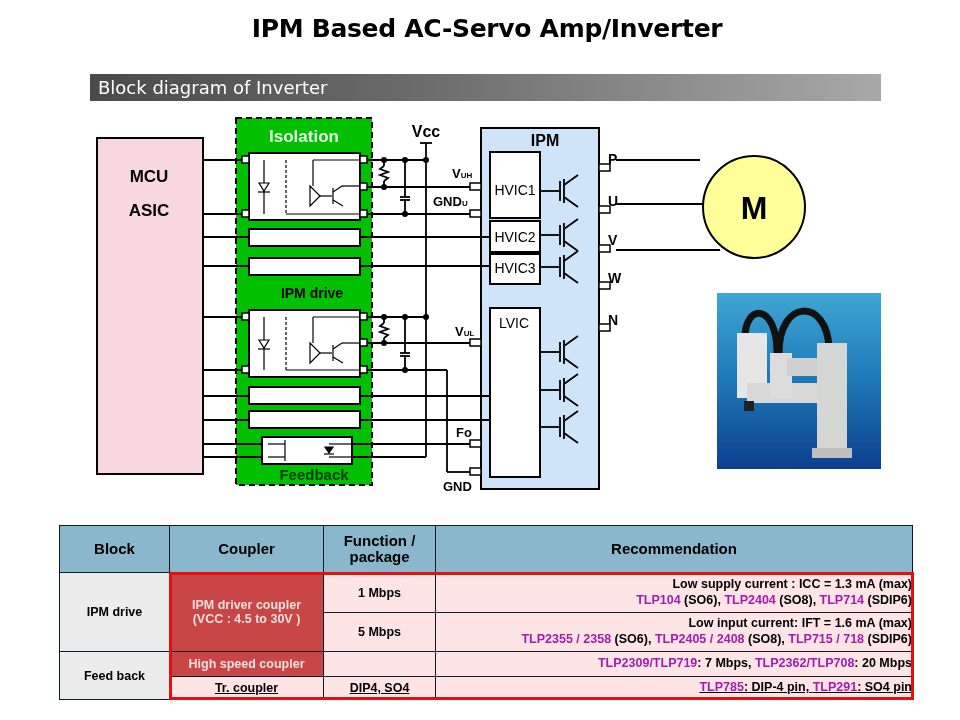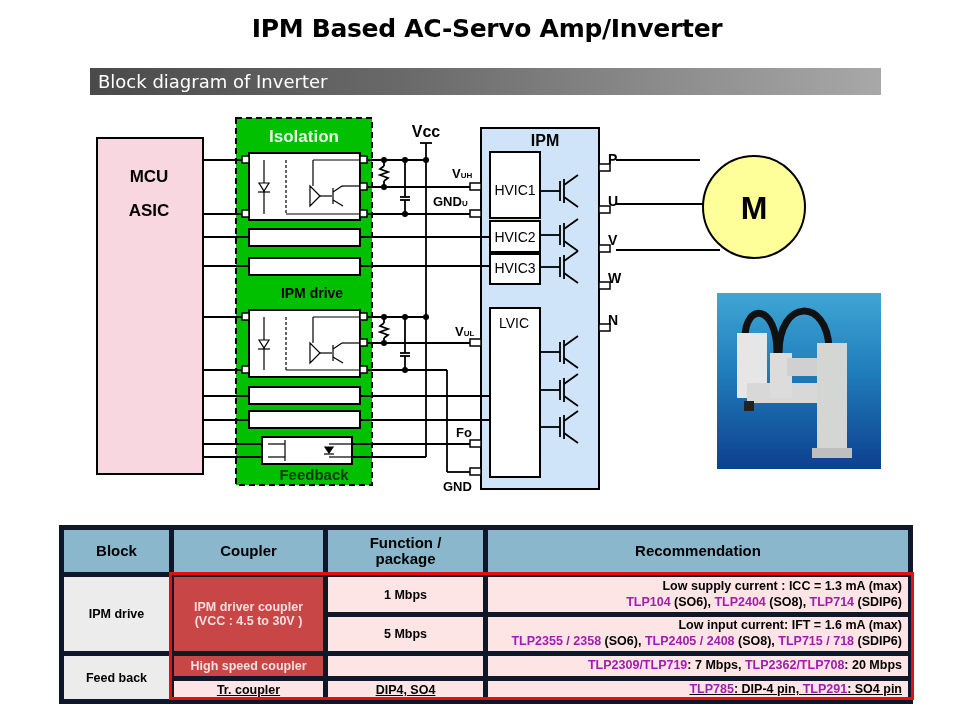--- a/index.html
+++ b/index.html
@@ -3,45 +3,45 @@
   <meta charset="utf-8">
   <style>
     * { box-sizing: border-box; margin: 0; padding: 0; }
     html, body { width: 960px; height: 720px; background: #ffffff; overflow: hidden; }
     body { position: relative; font-family: "Liberation Sans", sans-serif; color: #000; }
     .slide-title {
       position: absolute; left: 7px; top: 14px; width: 960px; text-align: center;
       font-family: "DejaVu Sans", sans-serif; font-weight: bold; font-size: 25px; letter-spacing: -0.3px;
     }
     .section-bar {
-      position: absolute; left: 90px; top: 68px; width: 791px; height: 27px;
+      position: absolute; left: 90px; top: 74px; width: 791px; height: 27px;
       background: linear-gradient(to right, #4a4a4a 0%, #6a6a6a 40%, #a8a8a8 100%);
     }
     .section-bar span {
       position: absolute; left: 8px; top: 3px; color: #ffffff;
       font-family: "DejaVu Sans", sans-serif; font-size: 18px;
     }
     svg.diagram { position: absolute; left: 0; top: 0; width: 960px; height: 510px; }
     svg text { font-family: "Liberation Sans", sans-serif; }
     .robot-photo {
       position: absolute; left: 717px; top: 293px; width: 164px; height: 176px;
       background: linear-gradient(to bottom, #3fa6d4 0%, #1f7dbb 45%, #0d3f8e 100%);
       overflow: hidden;
     }
     table.rec {
       position: absolute; left: 59px; top: 525px; width: 854px;
       border-collapse: collapse; font-size: 12.5px; font-weight: bold;
     }
-    table.rec td, table.rec th { border: 5px solid #0f172a; padding: 0 6px; }
+    table.rec td, table.rec th { border: 1px solid #0f172a; padding: 0 0; }
     table.rec th {
       background: #8ab7cc; font-size: 15px; height: 47px; text-align: center; line-height: 1.1;
     }
     .c-block { background: #ececec; text-align: center; width: 110px; }
     .c-coupler { width: 154px; text-align: center; }
-    .c-func { width: 160px; text-align: center; background: #fde4e5; }
+    .c-func { width: 112px; text-align: center; background: #fde4e5; }
     .c-rec { background: #fde4e5; text-align: right; line-height: 1.25; }
     .red { background: #c94646 !important; color: #f4dede; }
     .pink { background: #fde4e5; }
     .blue { color: #a21caf; }
     .row1 td { height: 40px; }
     .row2 td { height: 39px; }
     .row3 td { height: 25px; }
     .row4 td { height: 23px; text-decoration: underline; }
     .redframe {
       position: absolute; left: 169px; top: 572px; width: 745px; height: 128px;

